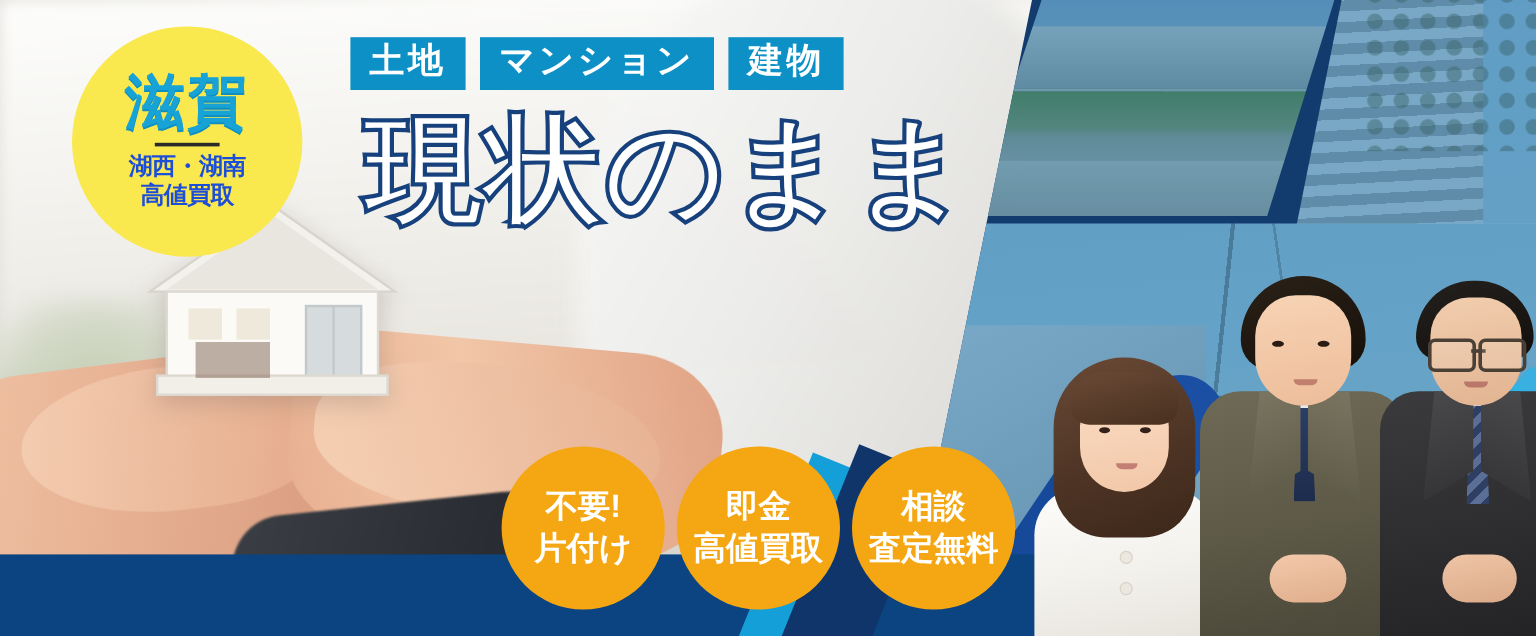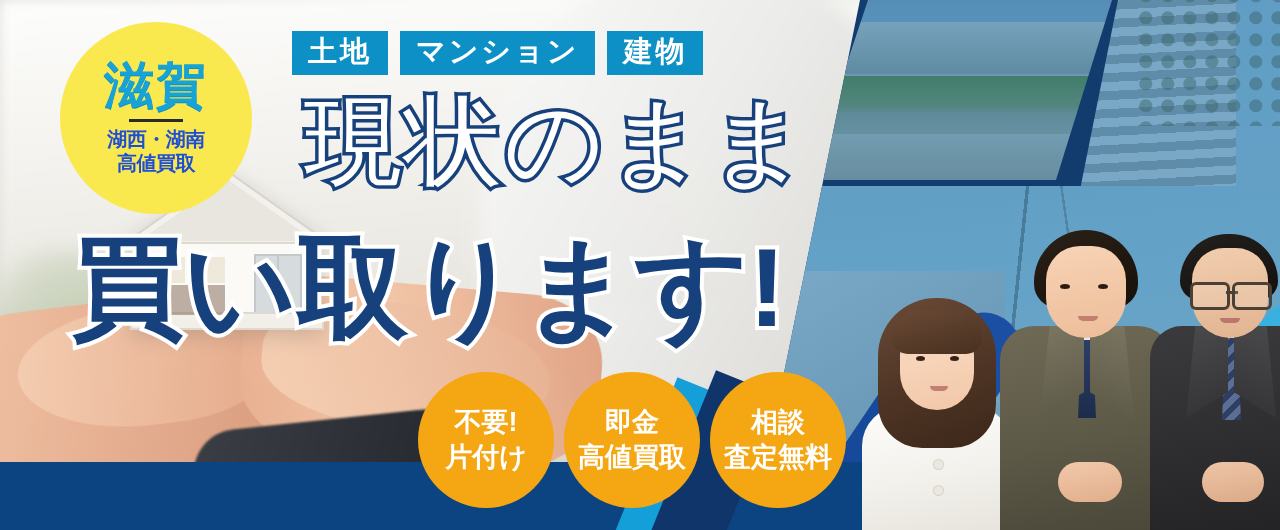--- a/index.html
+++ b/index.html
@@ -526,21 +526,20 @@
     </div>
   </div>
 
   <div class="tags">
     <div class="tag">土地</div>
     <div class="tag">マンション</div>
     <div class="tag">建物</div>
   </div>
 
   <div class="head1">現状のまま</div>
-  <div class="head2">買い取ります!</div>
 
 
   <div class="badge badge-1">
     <div>
       <div>不要!</div>
       <div>片付け</div>
     </div>
   </div>
   <div class="badge badge-3">
     <div>

